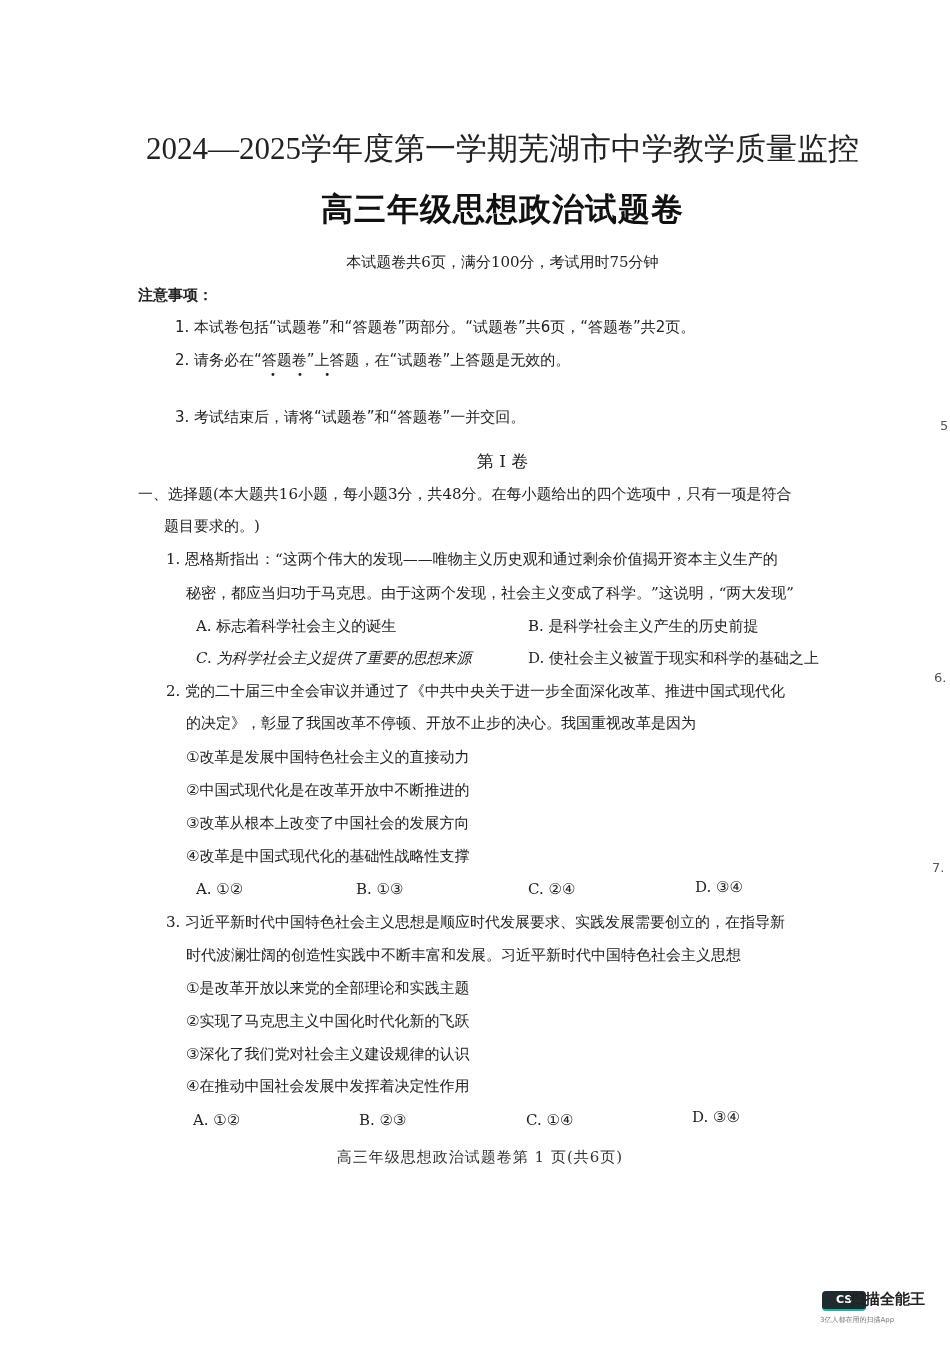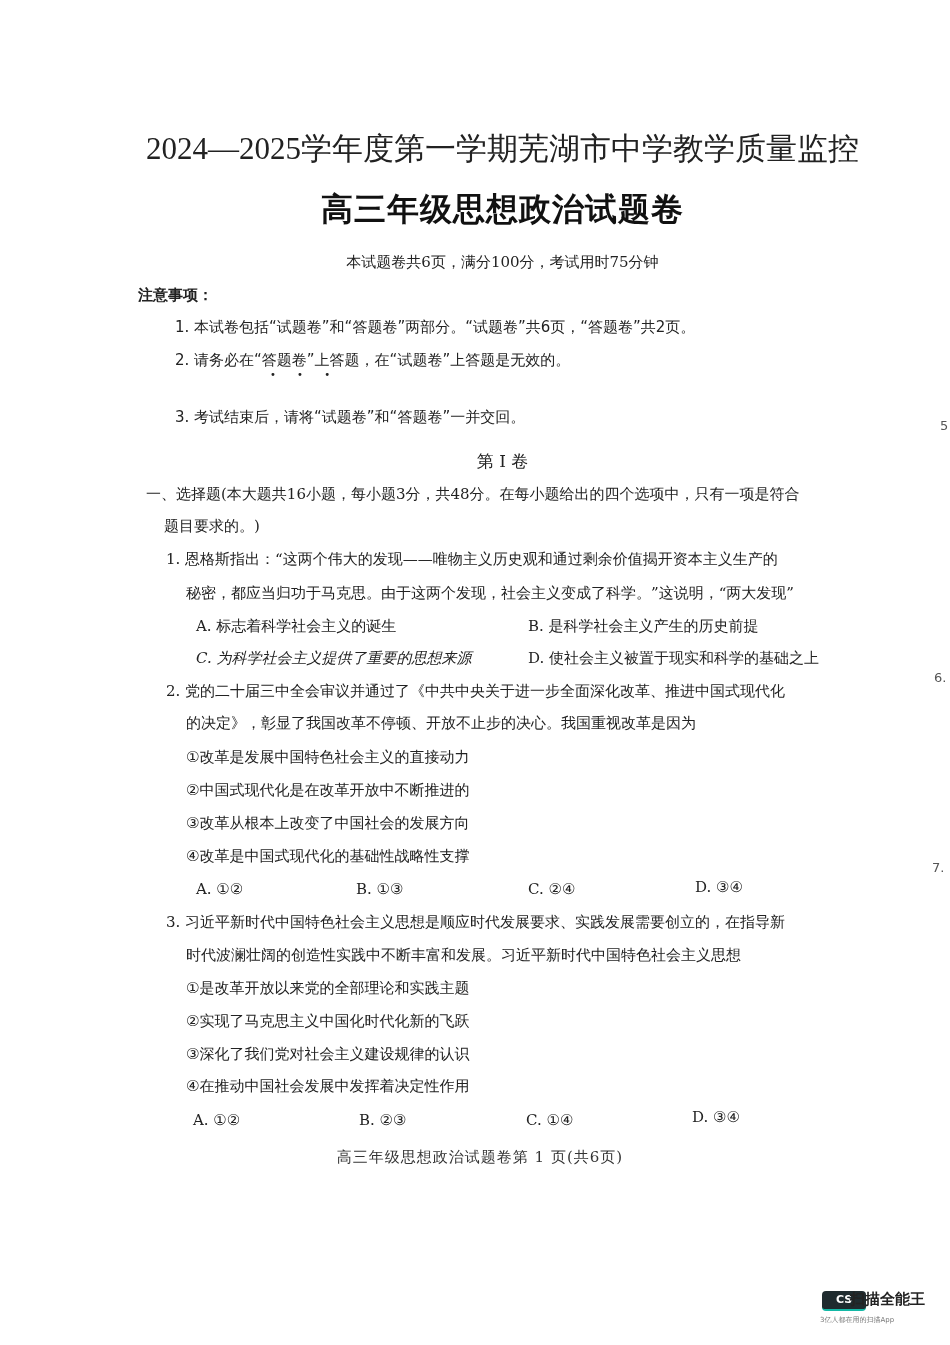--- a/index.html
+++ b/index.html
@@ -78,21 +78,21 @@
 
   <div class="abs notice-head">注意事项：</div>
   <div class="abs notice-item" style="top:318px;">1. 本试卷包括“试题卷”和“答题卷”两部分。“试题卷”共6页，“答题卷”共2页。</div>
   <div class="abs notice-item" style="top:351px;">
     <span>2. 请务必在“答题卷”上答题，在“试题卷”上答题是无效的。</span>
     <span class="dots" style="left:95px;">• • •</span>
   </div>
   <div class="abs notice-item" style="top:408px;">3. 考试结束后，请将“试题卷”和“答题卷”一并交回。</div>
 
   <div class="abs section-title">第 I 卷</div>
-  <div class="abs section-desc" style="top:485px;margin-left:8px;">一、选择题(本大题共16小题，每小题3分，共48分。在每小题给出的四个选项中，只有一项是符合</div>
+  <div class="abs section-desc" style="top:485px;">一、选择题(本大题共16小题，每小题3分，共48分。在每小题给出的四个选项中，只有一项是符合</div>
   <div class="abs section-desc" style="top:517px; left:164px;">题目要求的。)</div>
 
   <div>
     <div class="abs q-stem" style="top:550px;">1. 恩格斯指出：“这两个伟大的发现——唯物主义历史观和通过剩余价值揭开资本主义生产的</div>
     <div class="abs q-stem-cont" style="top:584px;">秘密，都应当归功于马克思。由于这两个发现，社会主义变成了科学。”这说明，“两大发现”</div>
     <div class="abs opt" style="left:196px; top:617px;">A. 标志着科学社会主义的诞生</div>
     <div class="abs opt" style="left:528px; top:617px;">B. 是科学社会主义产生的历史前提</div>
     <div class="abs opt" style="left:196px; top:649px;font-style:italic;">C. 为科学社会主义提供了重要的思想来源</div>
     <div class="abs opt" style="left:528px; top:649px;">D. 使社会主义被置于现实和科学的基础之上</div>
   </div>

